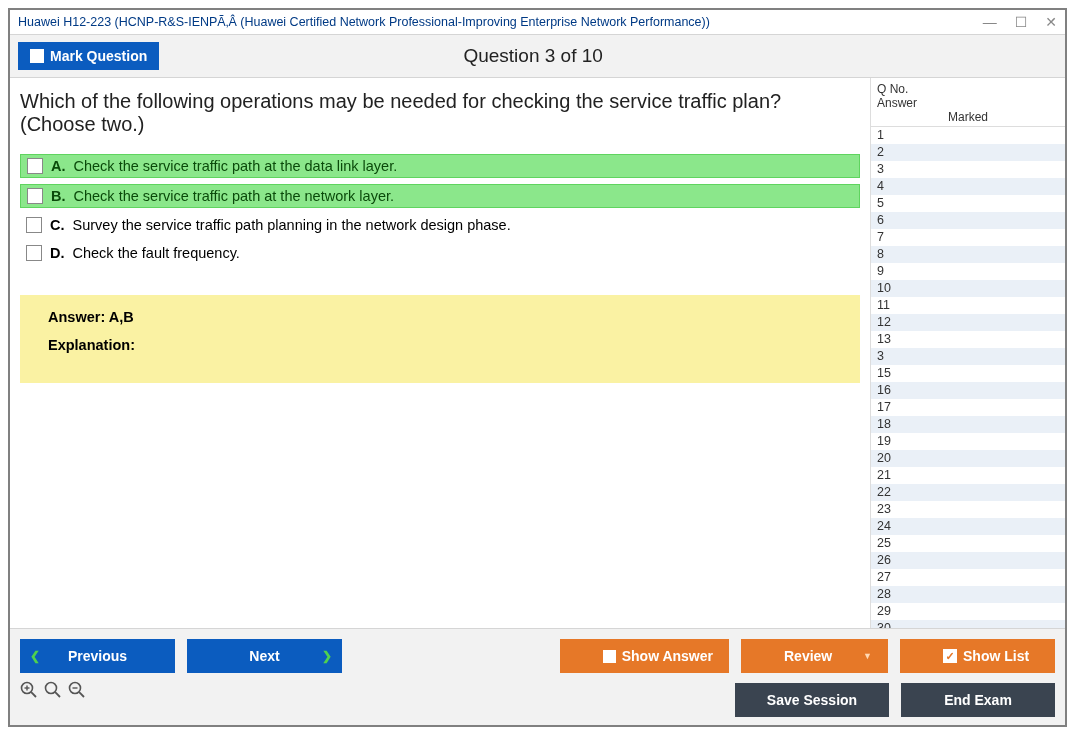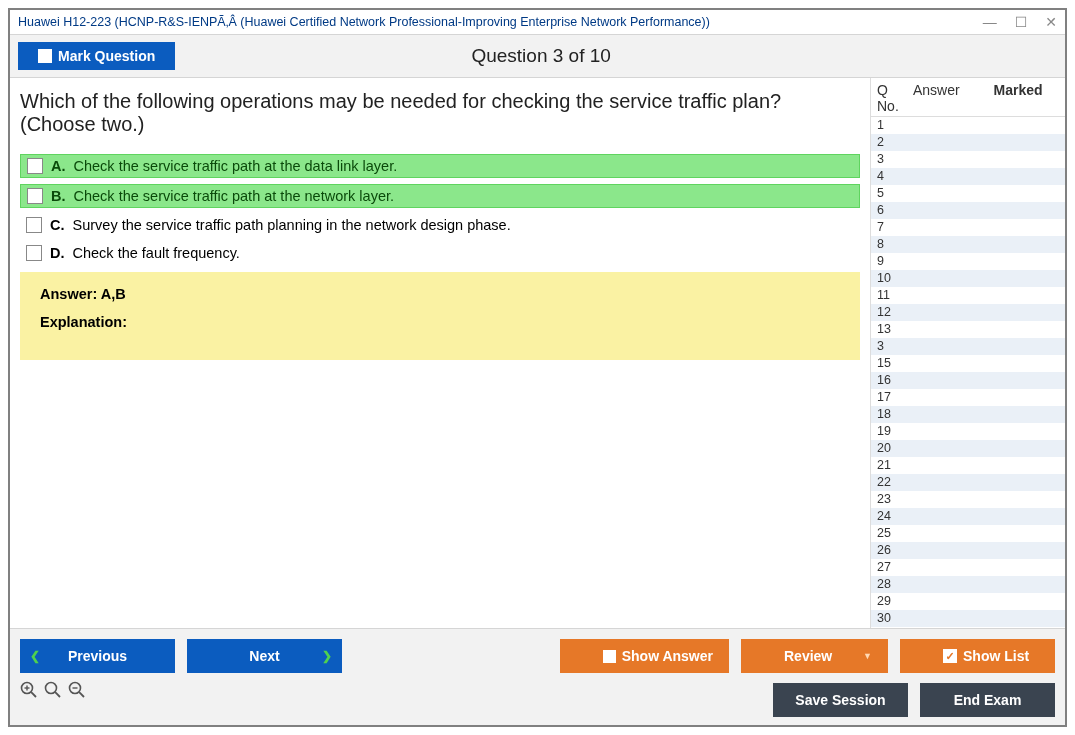--- a/index.html
+++ b/index.html
@@ -3,58 +3,58 @@
 <meta charset="utf-8">
 <style>
 * { box-sizing: border-box; margin: 0; padding: 0; }
 body { font-family: Arial, sans-serif; font-size: 13px; background: #fff; padding: 8px; }
 .window { border: 2px solid #808080; width: 1059px; height: 719px; display: flex; flex-direction: column; background: #fff; }
 .titlebar { display: flex; align-items: center; padding: 4px 8px; font-size: 12.5px; color: #003a85; gap: 41px; }
 .titlebar-title { flex: 1; }
 .win-controls { display: flex; gap: 18px; color: #888; }
 .win-controls span { cursor: pointer; font-size: 14px; }
 .topbar { background: #f2f2f2; border: 1px solid #d5d5d5; border-left: none; border-right: none; display: flex; align-items: center; padding: 6px 8px; min-height: 44px; }
-.mark-btn { background: #0b5cbf; color: #fff; border: none; padding: 6px 20px; font-weight: bold; font-size: 14px; display: flex; align-items: center; gap: 6px; cursor: pointer; }
+.mark-btn { background: #0b5cbf; color: #fff; border: none; padding: 6px 12px; font-weight: bold; font-size: 14px; display: flex; align-items: center; gap: 6px; cursor: pointer; }
 .mark-btn .chk { width: 14px; height: 14px; border: 2px solid #fff; background: #fff; }
 .question-header { flex: 1; text-align: center; font-weight: normal; font-size: 19px; color: #222; }
 .body-area { display: flex; flex: 1; overflow: hidden; }
 .main-col { flex: 1; padding: 12px 10px; overflow: auto; }
 .qtext { font-size: 20px; color: #222; margin-bottom: 18px; }
 .option { display: flex; align-items: center; gap: 8px; padding: 3px 6px; margin-bottom: 6px; font-size: 14.5px; }
 .option.correct { background: #8be78b; border: 1px solid #5fd45f; }
 .option .cb { width: 16px; height: 16px; border: 1px solid #888; background: #fff; flex-shrink: 0; }
 .option.correct .letter, .option .letter { font-weight: bold; }
 .option.correct span { color: #0a4a0a; }
-.answer-box { background: #faf2a3; padding: 14px 20px; margin-top: 8px; min-height: 88px; }
+.answer-box { background: #faf2a3; padding: 14px 28px; margin-top: 31px; min-height: 88px; }
 .answer-box .line { font-weight: bold; font-size: 14.5px; margin-bottom: 12px; }
 .side-col { width: 195px; border-left: 1px solid #ddd; display: flex; flex-direction: column; }
-.side-header { display: flex; font-size: 14px; padding: 4px 6px 2px; color: #333; border-bottom: 1px solid #ddd; }
+.side-header { display: flex; font-size: 12px; padding: 4px 6px 2px; color: #333; border-bottom: 1px solid #ddd; flex-direction: column; }
 .side-header .h1 { width: 36px; }
 .side-header .h2 { width: 64px; }
-.side-header .h3 { flex: 1; text-align: center; font-weight: bold; }
+.side-header .h3 { flex: 1; text-align: center; }
 .qlist { flex: 1; overflow-y: scroll; font-size: 12.5px; }
 .qrow { display: flex; padding: 0 6px; height: 17px; line-height: 17px; }
 .qrow.even { background: #eaf0f7; }
 .qrow .c1 { width: 34px; color: #333; }
 .bottom { background: #f2f2f2; border-top: 1px solid #d5d5d5; padding: 10px 10px 8px; }
 .btn-row { display: flex; align-items: center; gap: 12px; }
 .btn { border: none; padding: 8px 16px; font-weight: bold; font-size: 14px; color: #fff; cursor: pointer; display: flex; align-items: center; gap: 6px; height: 34px; }
 .btn.blue { background: #0b5cbf; }
 .btn.orange { background: #e67828; padding-left: 43px; }
 .btn.dark { background: #3a4450; }
 .btn .arrow { color: #4fd14f; font-size: 12px; }
 .btn .sq { width: 13px; height: 13px; border: 2px solid #fff; background: #fff; }
 .btn .chkfill { width: 14px; height: 14px; background: #fff; display: flex; align-items: center; justify-content: center; color: #e67828; font-size: 11px; font-weight: bold; }
 .spacer { flex: 1; }
 .btn.prev, .btn.next { width: 155px; justify-content: center; position: relative; }
 .btn.prev .arrow { position: absolute; left: 10px; }
 .btn.next .arrow { position: absolute; right: 10px; }
 .btn.review { width: 147px; justify-content: space-between; }
 .btn.showlist { width: 155px; }
-.btn.save, .btn.end { width: 135px; justify-content: center; }
+.btn.save, .btn.end { width: 154px; justify-content: center; }
 .tools { display: flex; gap: 6px; margin-top: 8px; color: #555; font-size: 18px; }
 .tools span { cursor: pointer; }
 .row2 { display: flex; gap: 12px; margin-top: 10px; justify-content: flex-end; }
 </style>
 </head>
 <body>
 
 <div class="window">
   <div class="titlebar">
     <span class="titlebar-title">Huawei H12-223 (HCNP-R&amp;S-IENPÃ‚Â (Huawei Certified Network Professional-Improving Enterprise Network Performance))</span>

